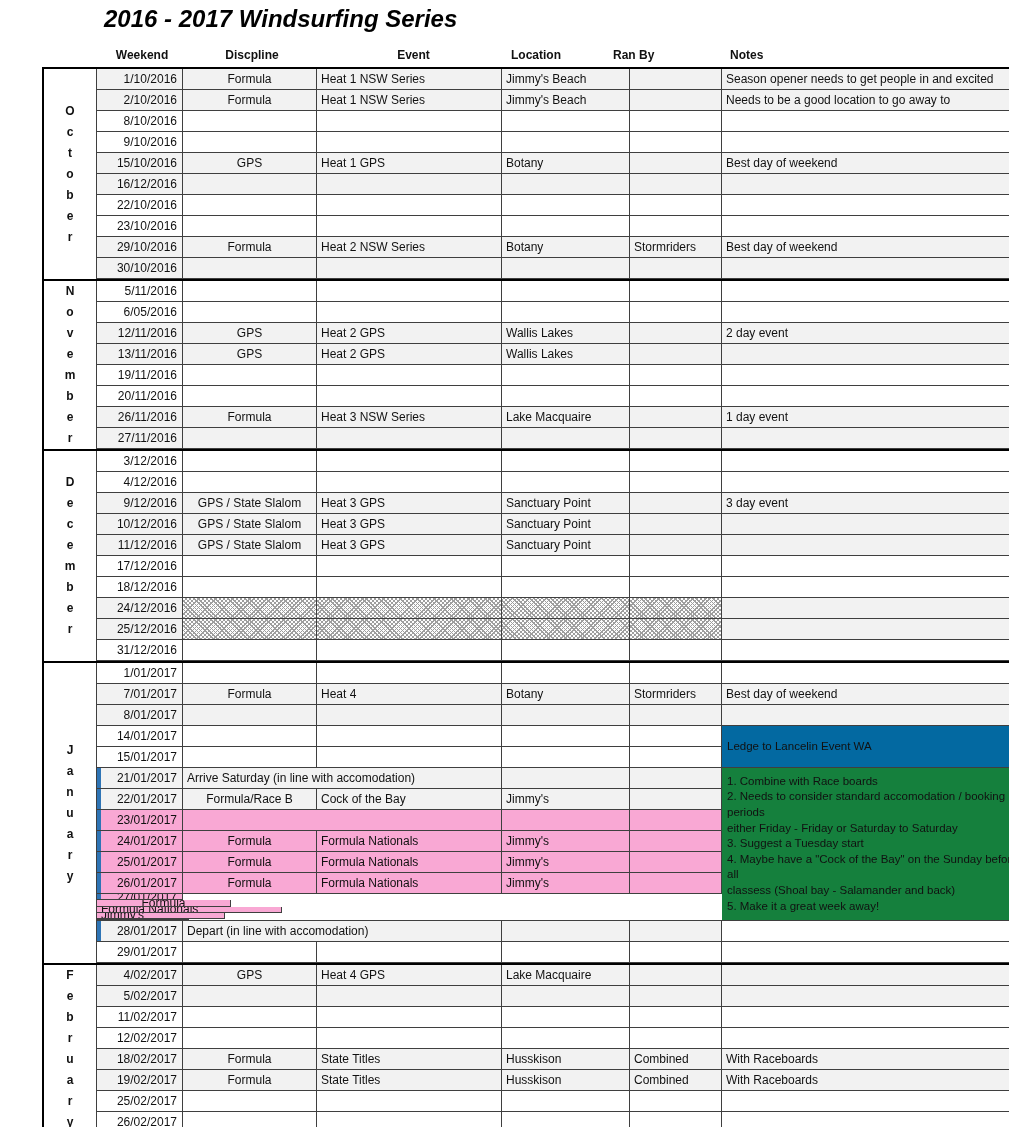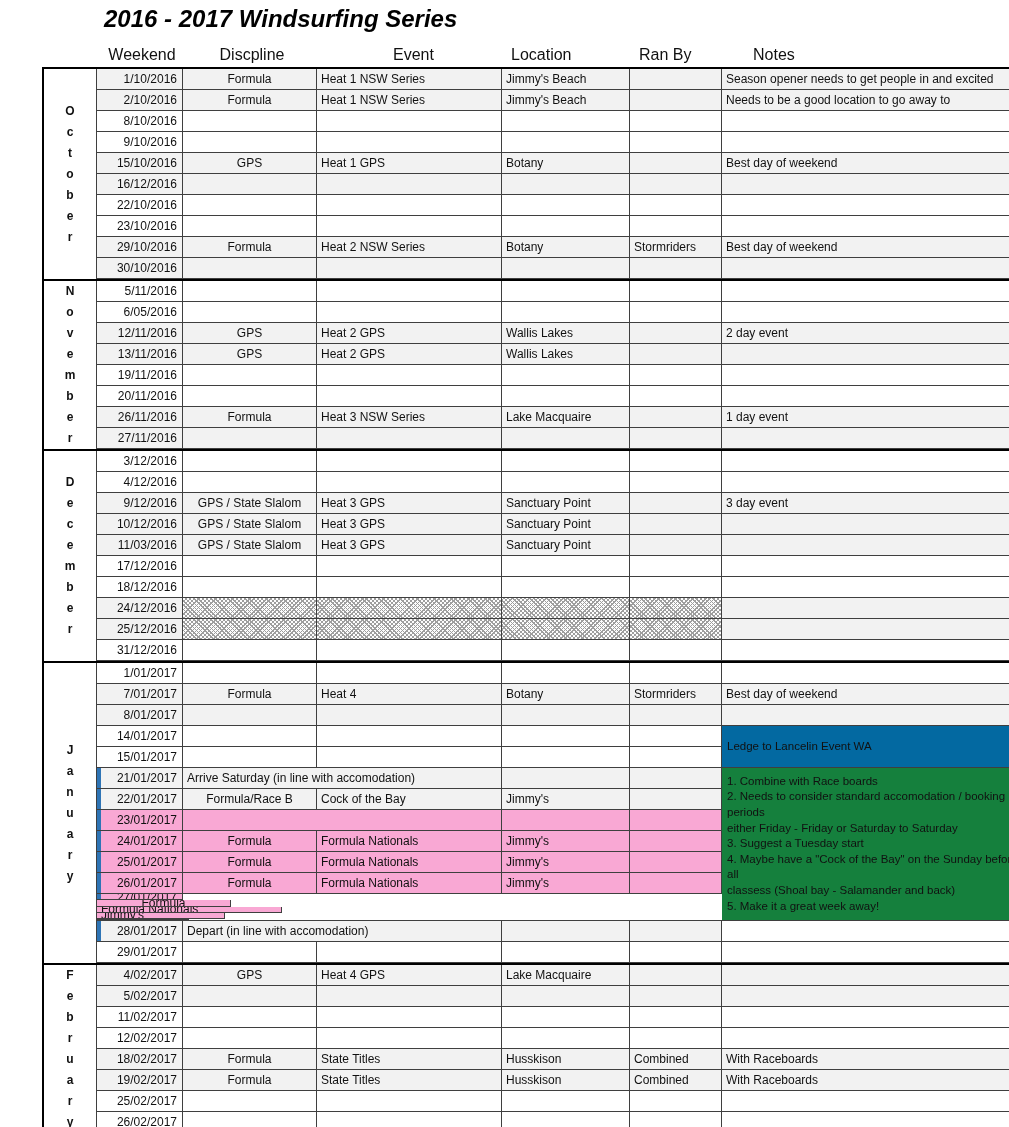--- a/index.html
+++ b/index.html
@@ -1,27 +1,27 @@
 <!DOCTYPE html>
 <html><head>
 <meta charset="utf-8">
 <style>
   html,body{margin:0;padding:0;background:#fff;}
   .sheet{position:relative;width:1009px;height:1127px;background:#fff;
          font-family:"Liberation Sans",sans-serif;color:#111;overflow:hidden;margin-left:40px;}
   .title{position:absolute;left:64px;top:5px;font-size:24px;font-weight:bold;
          font-style:italic;letter-spacing:0px;color:#000;}
-  .hdr{position:absolute;top:46px;height:17px;font-weight:normal;font-size:16px;
+  .hdr{position:absolute;top:46px;height:17px;font-weight:bold;font-size:12px;
        display:flex;align-items:center;box-sizing:border-box;}
   #h-weekend{left:59px;width:86px;justify-content:center;}
   #h-disc{left:145px;width:134px;justify-content:center;}
   #h-event{left:281px;width:185px;justify-content:center;}
   #h-loc{left:466px;width:128px;padding-left:5px;}
-  #h-ranby{left:594px;width:92px;padding-left:5px;}
-  #h-notes{left:709px;width:130px;padding-left:4px;}
+  #h-ranby{left:568px;width:92px;padding-left:5px;}
+  #h-notes{left:686px;width:130px;padding-left:4px;}
   #grid{position:absolute;left:2px;top:67px;width:1005px;
         border-top:2px solid #000;border-left:2px solid #000;}
   .month{display:flex;border-bottom:2px solid #000;}
   .mcell{width:53px;box-sizing:border-box;border-right:1px solid #3f3f3f;
          display:flex;align-items:center;justify-content:center;text-align:center;
          font-weight:bold;font-size:12px;line-height:21px;white-space:pre-line;}
   .rows{flex:1;position:relative;}
   .row{display:flex;height:21px;}
   .cell{box-sizing:border-box;border-right:1px solid #3f3f3f;border-bottom:1px solid #3f3f3f;
         font-size:12px;display:flex;align-items:center;padding:0 4px;
@@ -261,21 +261,21 @@
           </div>
           <div class="row">
             <div class="cell c-date g">10/12/2016</div>
             <div class="cell c-disc g">GPS / State Slalom</div>
             <div class="cell c-event g">Heat 3 GPS</div>
             <div class="cell c-loc g">Sanctuary Point</div>
             <div class="cell c-ranby g"></div>
             <div class="cell c-notes g"></div>
           </div>
           <div class="row">
-            <div class="cell c-date g">11/03/2016</div>
+            <div class="cell c-date g">11/12/2016</div>
             <div class="cell c-disc g">GPS / State Slalom</div>
             <div class="cell c-event g">Heat 3 GPS</div>
             <div class="cell c-loc g">Sanctuary Point</div>
             <div class="cell c-ranby g"></div>
             <div class="cell c-notes g"></div>
           </div>
           <div class="row">
             <div class="cell c-date">17/12/2016</div>
             <div class="cell c-disc"></div>
             <div class="cell c-event"></div>

